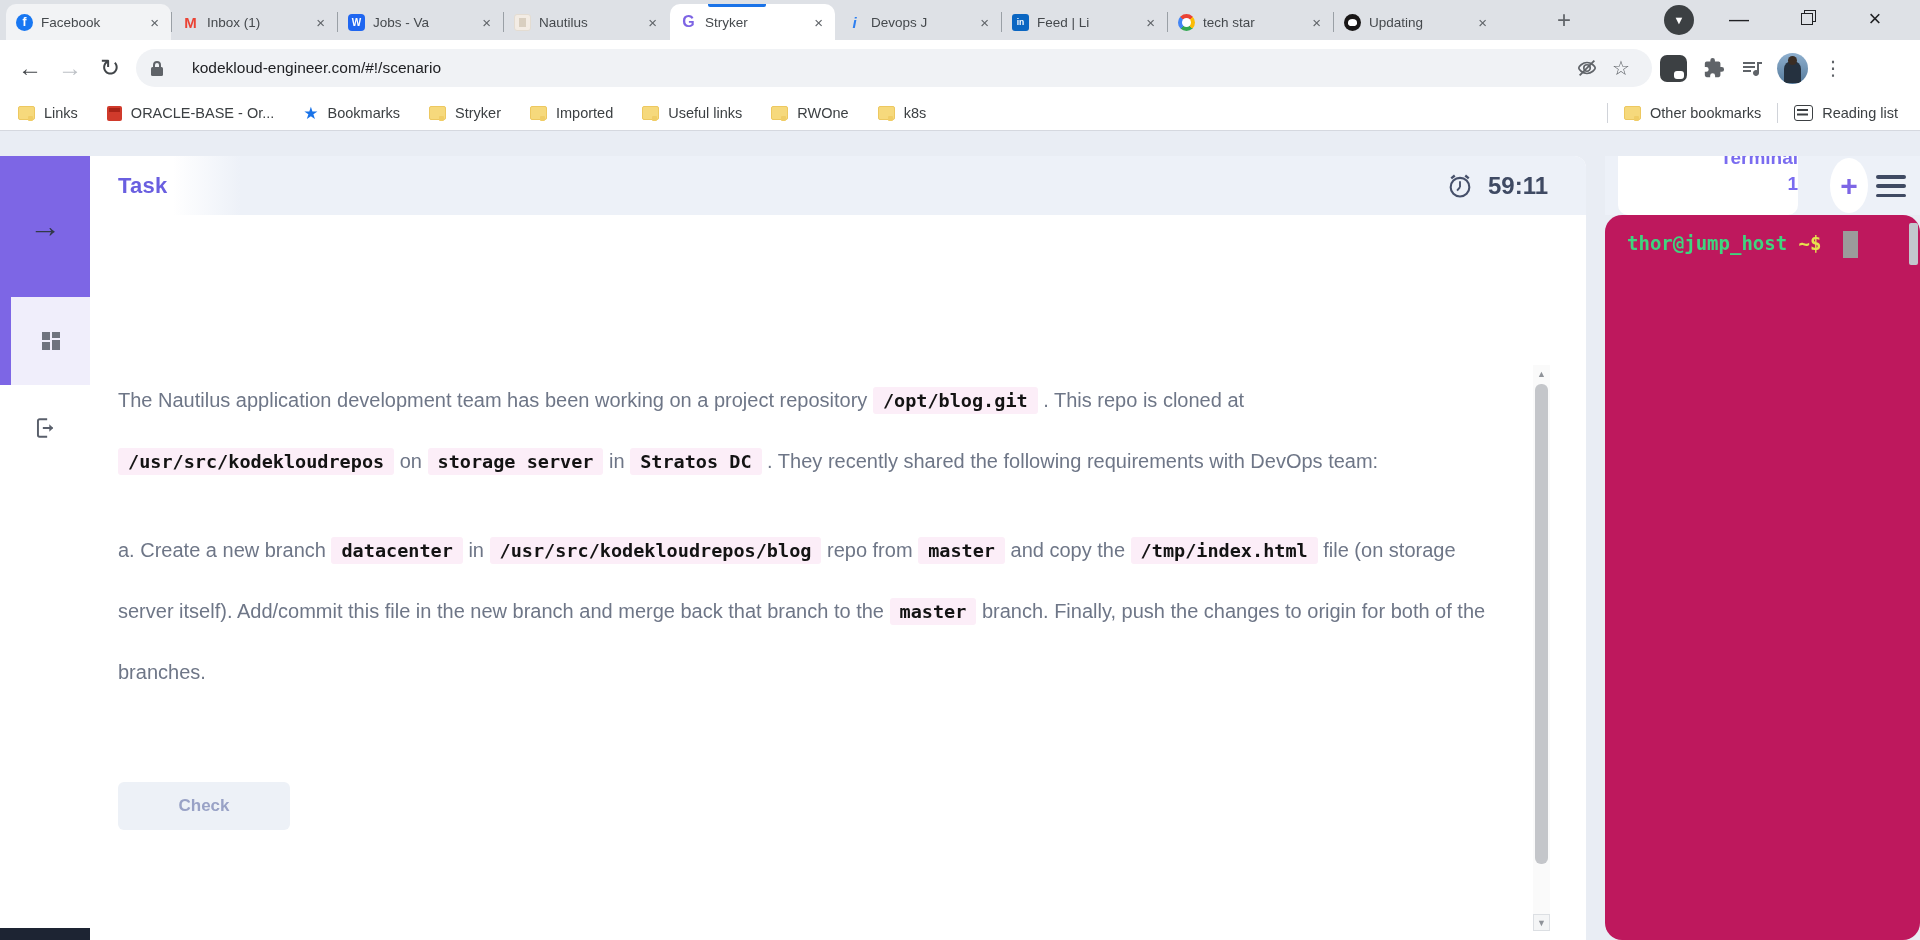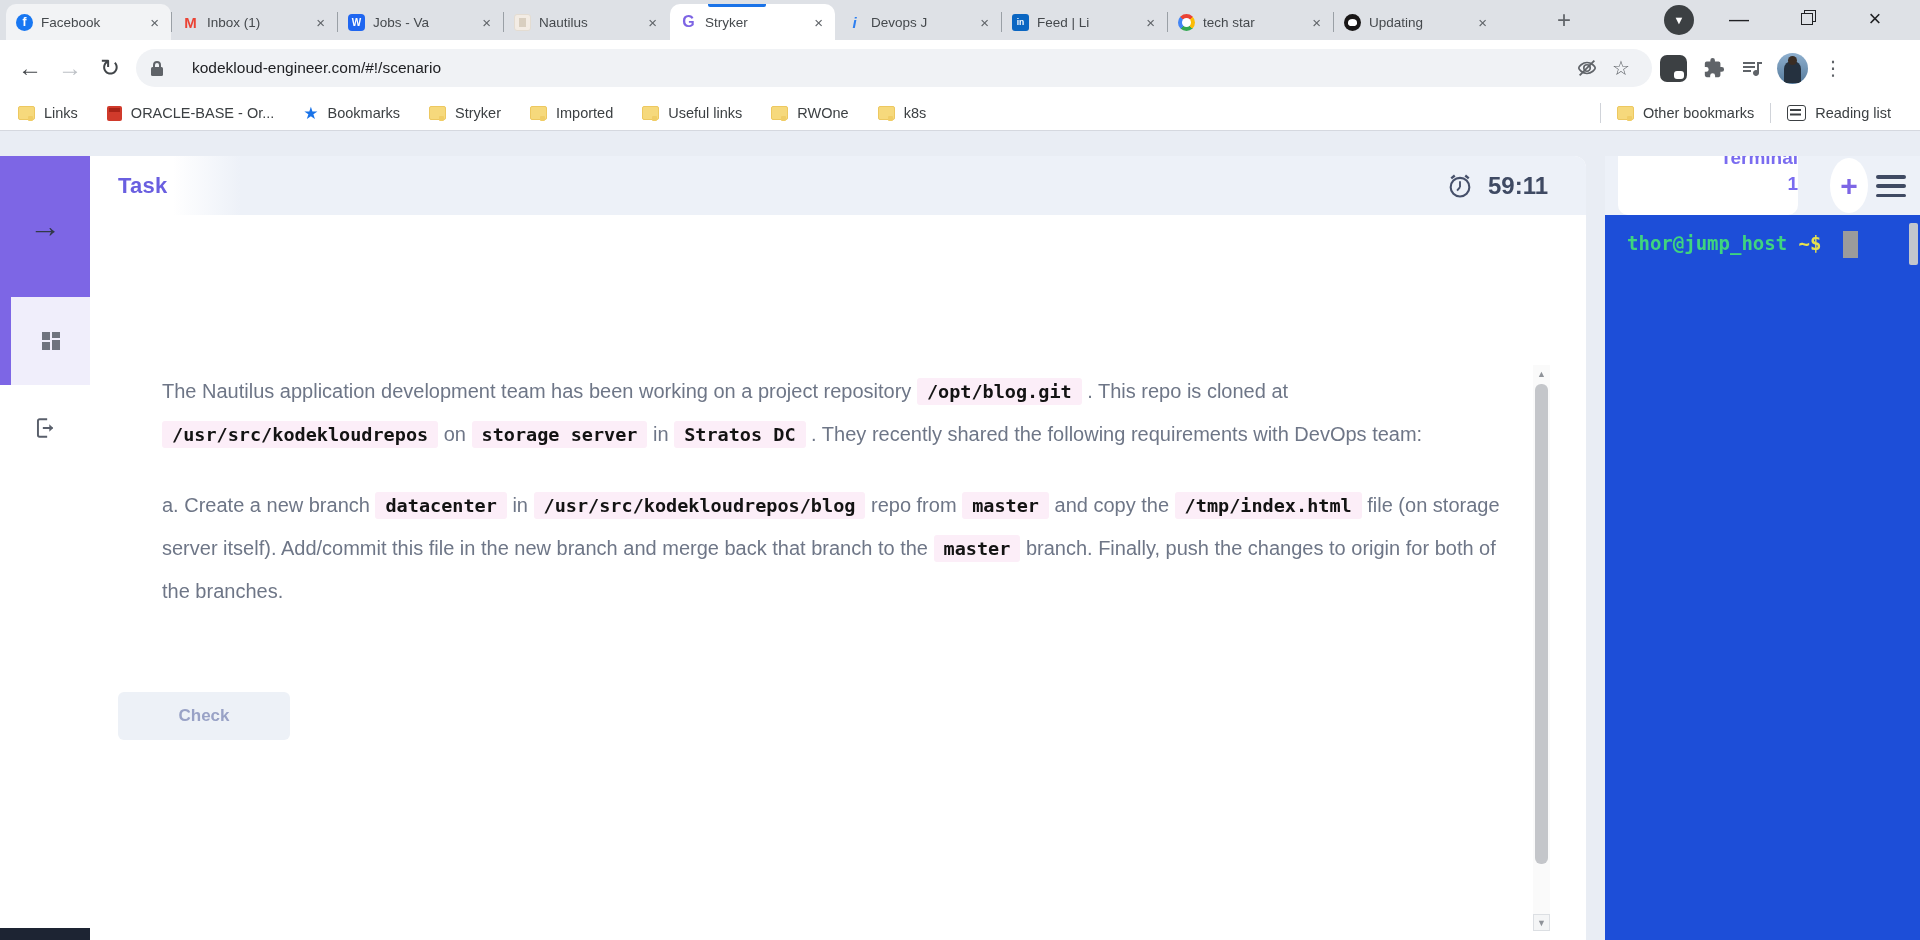--- a/index.html
+++ b/index.html
@@ -84,21 +84,21 @@
   .side-bottom { position:absolute; left:0; bottom:0; width:90px; height:12px; background:#1d2433; }
 
   
   .panel { position:absolute; left:90px; top:24px; width:1496px; bottom:0; background:#fff; border-top-right-radius:12px; }
   .panel-header { position:absolute; left:0; top:0; width:100%; height:59px; background:#edf1f8; border-top-right-radius:12px; }
   .task-tab { position:absolute; left:0; top:0; width:150px; height:59px; background:linear-gradient(90deg,#ffffff 55%,#edf1f8 100%); display:flex; align-items:center; padding-left:28px; cursor:pointer; }
   .task-label { font-size:22px; font-weight:700; color:#6a5fe0; letter-spacing:.2px; }
   .timer { position:absolute; right:38px; top:0; height:59px; display:flex; align-items:center; gap:14px; }
   .timer-text { font-size:24px; font-weight:700; color:#3f4a63; }
   .panel-body { position:absolute; left:0; top:59px; right:0; bottom:0; padding:155px 86px 0 28px; }
-  .desc { font-size:20px; line-height:42px; color:#6e7687; margin-bottom:28px;margin-left:44px; }
+  .desc { font-size:20px; line-height:60px; color:#6e7687; margin-bottom:28px; }
   .code-chip { font-family:"DejaVu Sans Mono", monospace; font-weight:700; font-size:18.5px; color:#131313; background:#fceef8; padding:3px 10px; border-radius:3px; white-space:nowrap; }
   .btn-row { margin-top:80px; display:flex; gap:13px; }
   .btn { height:48px; border:none; border-radius:6px; font-family:"Liberation Sans", sans-serif; font-size:17px; cursor:pointer; }
   .btn-check { width:172px; background:#edf1f7; color:#99a2c6; font-weight:700; }
   .btn-try { width:127px; background:#ddebfc; color:#2b2b2b; }
 
   
   .scrollbar { position:absolute; right:36px; top:209px; width:17px; height:566px; background:#fafafa; }
   .sb-arrow { position:absolute; left:0; width:17px; height:17px; display:flex; align-items:center; justify-content:center; font-size:9px; color:#8f9399; cursor:pointer; }
   .sb-up { top:0; }
@@ -107,21 +107,21 @@
 
   
   .terminal { position:absolute; left:1605px; top:24px; right:0; bottom:0; }
   .term-header { position:absolute; left:0; top:0; right:0; height:59px; background:#edf1f8; overflow:hidden; }
   .term-tab { position:absolute; left:13px; top:-17px; width:180px; height:76px; background:#fff; border-radius:10px; display:flex; flex-direction:column; align-items:flex-end; justify-content:flex-start; padding-top:6px; cursor:pointer; }
   .term-tab-line { font-size:19px; font-weight:700; color:#7a6cf0; line-height:26px; }
   .term-plus-wrap { position:absolute; right:52px; top:2px; width:38px; height:55px; background:#fff; border-radius:50%; display:flex; align-items:center; justify-content:center; cursor:pointer; }
   .term-plus { color:#7d66e5; font-size:30px; font-weight:600; }
   .term-menu { position:absolute; right:14px; top:19px; width:30px; height:22px; display:flex; flex-direction:column; justify-content:space-between; cursor:pointer; }
   .term-menu span { display:block; height:3.5px; background:#3f4a63; border-radius:2px; }
-  .term-body { position:absolute; left:0; top:59px; right:0; bottom:0; background:#1d4ed8; font-family:"DejaVu Sans Mono", monospace; font-size:19px; font-weight:700; padding:16px 0 0 22px; }
+  .term-body { position:absolute; left:0; top:59px; right:0; bottom:0; background:#be185d; font-family:"DejaVu Sans Mono", monospace; font-size:19px; font-weight:700; padding:16px 0 0 22px;border-radius:17px; }
   .p-user { color:#3fd57f; }
   .p-sym { color:#e6e24e; }
   .cursor-block { display:inline-block; width:15px; height:27px; background:#9b9b9b; vertical-align:middle; margin-left:10px; }
   .term-scroll { position:absolute; right:2px; top:8px; width:9px; height:42px; background:#c3c7cd; border-radius:2px; }
 
   svg { display:block; }
 </style>
 </head>
 <body>
 
@@ -263,21 +263,21 @@
     <span class="folder"></span>
     <span class="bm-label">k8s</span>
   </div>
   <div class="bm-right">
     <span class="bm-sep"></span>
     <div class="bm" style="margin-right:0;">
       <span class="folder"></span>
       <span class="bm-label">Other bookmarks</span>
     </div>
     <span class="bm-sep"></span>
-    <div class="bm" style="margin-right:11px;">
+    <div class="bm" style="margin-right:4px;">
       <span class="readlist-ic"></span>
       <span class="bm-label">Reading list</span>
     </div>
   </div>
 </div>
 
 <div class="page">
 
   <aside class="sidebar">
     <div class="side-accent">

